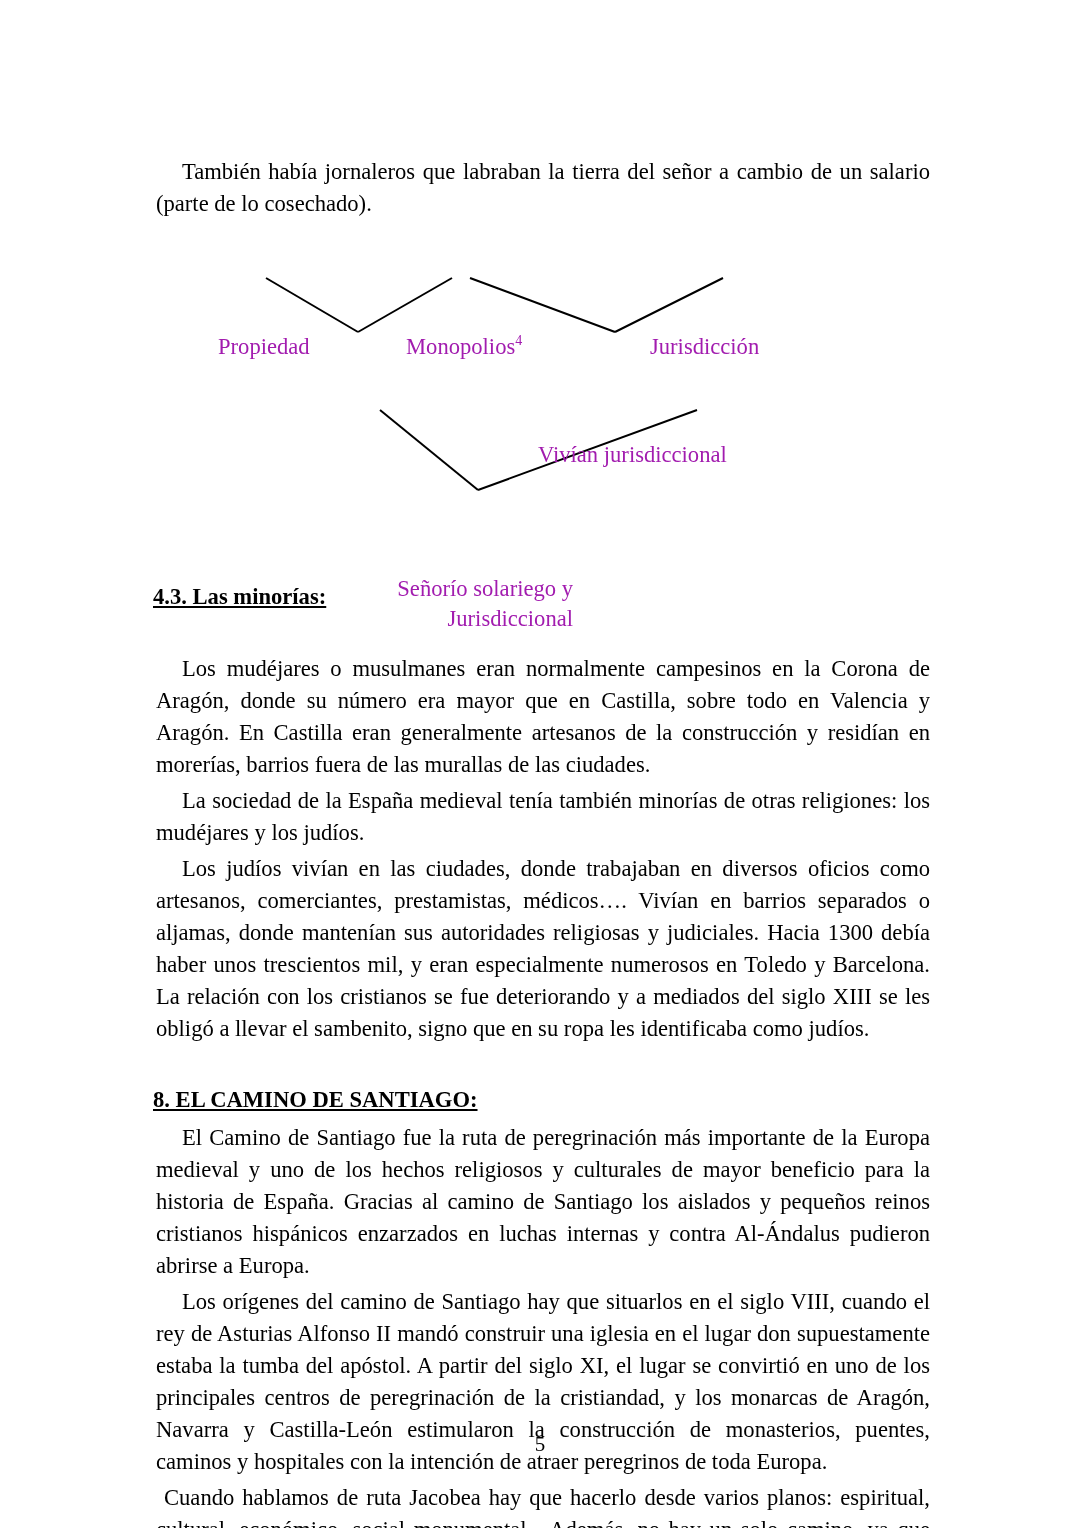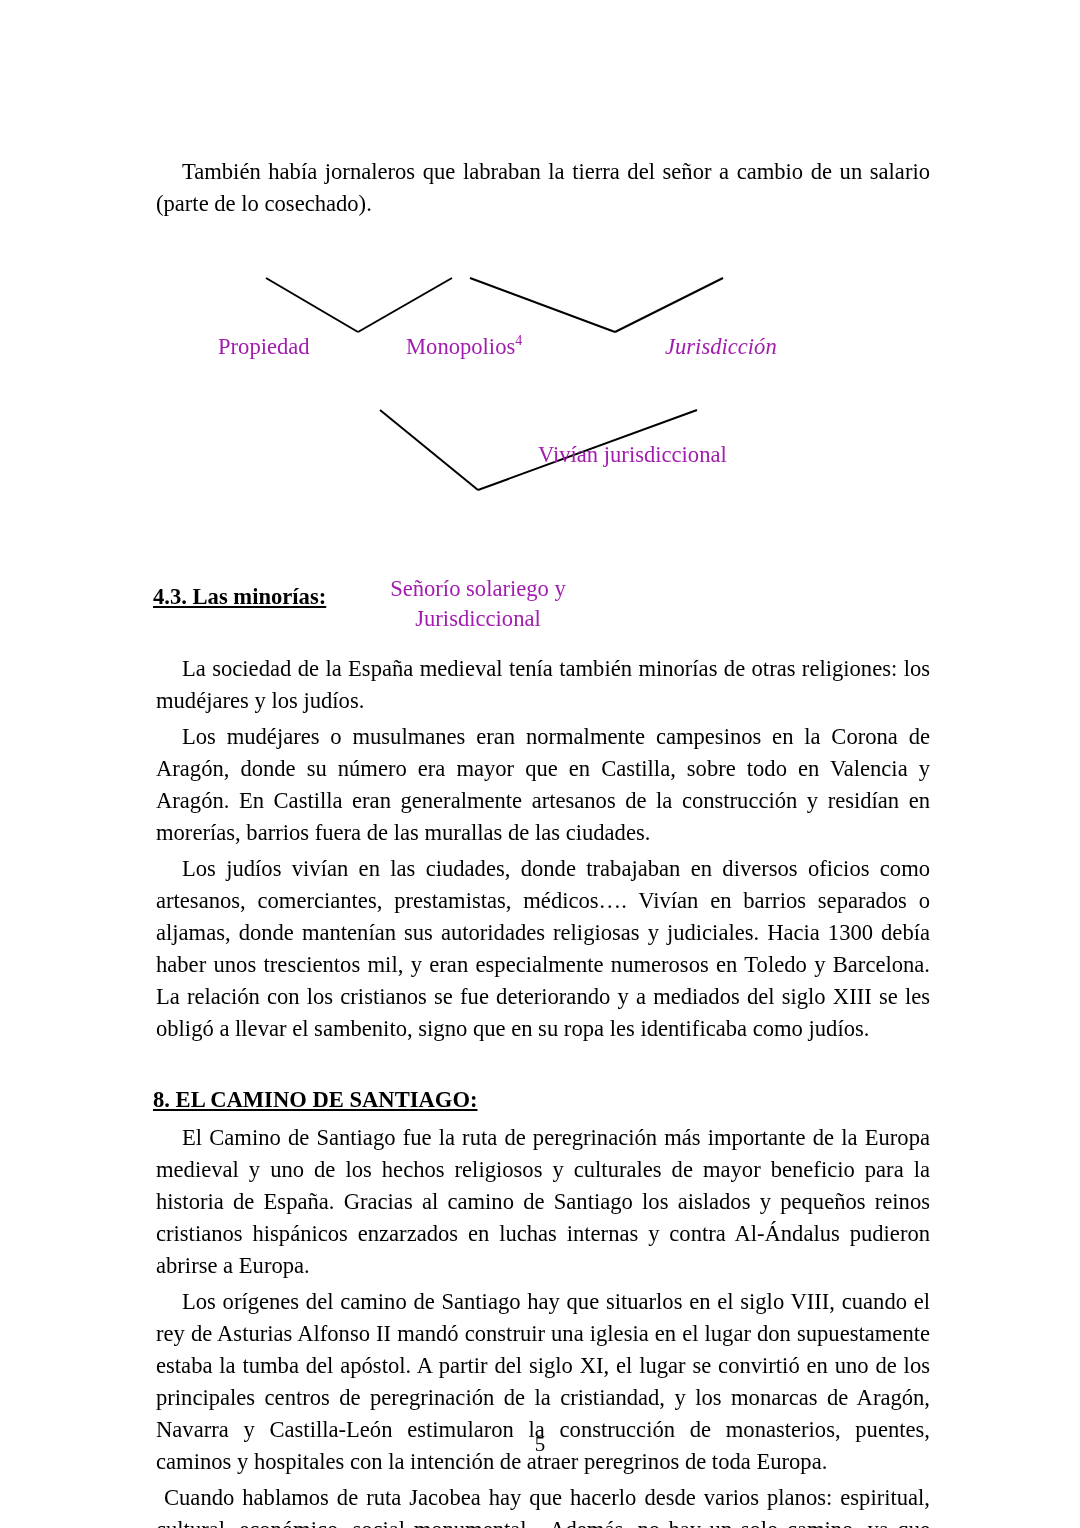--- a/index.html
+++ b/index.html
@@ -67,21 +67,21 @@
     height: 330px;
     overflow: visible;
   }
   .node {
     position: absolute;
     font-size: 22.6px;
     line-height: 30px;
     white-space: pre-line;
     color: #a21caf;
   }
-  .node.center { text-align: center; }
+  .node.center { text-align: right; }
   .spacer-md { height: 26px; }
   .spacer-lg { height: 34px; }
 
   .pagenum {
     position: absolute;
     left: 0;
     top: 1432px;
     width: 1080px;
     text-align: center;
     font-size: 21px;
@@ -113,37 +113,37 @@
 
         <line x1="228" y1="160" x2="326" y2="240" stroke="#000" stroke-width="2"></line>
 
         <line x1="545" y1="160" x2="326" y2="240" stroke="#000" stroke-width="2"></line>
       </svg>
 
       <div class="node" style="left:66px; top:82px;"><span>Propiedad</span></div>
 
       <div class="node" style="left:254px; top:82px;"><span>Monopolios</span><sup>4</sup></div>
 
-      <div class="node" style="left:513px; top:82px;font-style:italic;"><span>Jurisdicción</span></div>
+      <div class="node" style="left:498px; top:82px;"><span>Jurisdicción</span></div>
 
 
       <div class="node" style="left:386px; top:190px;">Vivían jurisdiccional</div>
 
       <div class="node center" style="left:231px; top:324px; width:190px;">Señorío solariego y
 Jurisdiccional</div>
     </div>
 
     <div class="heading-wrap">
       <h3 class="heading">4.3. Las minorías:</h3>
     </div>
 
     <div class="spacer-lg"></div>
 
+    <p class="para">Los mudéjares o musulmanes eran normalmente campesinos en la Corona de Aragón, donde su número era mayor que en Castilla, sobre todo en Valencia y Aragón. En Castilla eran generalmente artesanos de la construcción y residían en morerías, barrios fuera de las murallas de las ciudades.</p>
     <p class="para">La sociedad de la España medieval tenía también minorías de otras religiones: los mudéjares y los judíos.</p>
-    <p class="para">Los mudéjares o musulmanes eran normalmente campesinos en la Corona de Aragón, donde su número era mayor que en Castilla, sobre todo en Valencia y Aragón. En Castilla eran generalmente artesanos de la construcción y residían en morerías, barrios fuera de las murallas de las ciudades.</p>
     <p class="para">Los judíos vivían en las ciudades, donde trabajaban en diversos oficios como artesanos, comerciantes, prestamistas, médicos…. Vivían en barrios separados o aljamas, donde mantenían sus autoridades religiosas y judiciales. Hacia 1300 debía haber unos trescientos mil, y eran especialmente numerosos en Toledo y Barcelona. La relación con los cristianos se fue deteriorando y a mediados del siglo XIII se les obligó a llevar el sambenito, signo que en su ropa les identificaba como judíos.</p>
 
     <div class="spacer-lg"></div>
 
     <div class="heading-wrap">
       <h3 class="heading">8. EL CAMINO DE SANTIAGO:</h3>
     </div>
 
     <p class="para">El Camino de Santiago fue la ruta de peregrinación más importante de la Europa medieval y uno de los hechos religiosos y culturales de mayor beneficio para la historia de España. Gracias al camino de Santiago los aislados y pequeños reinos cristianos hispánicos enzarzados en luchas internas y contra Al-Ándalus pudieron abrirse a Europa.</p>
     <p class="para">Los orígenes del camino de Santiago hay que situarlos en el siglo VIII, cuando el rey de Asturias Alfonso II mandó construir una iglesia en el lugar don supuestamente estaba la tumba del  apóstol. A partir del siglo XI, el lugar se convirtió en uno de los principales centros de peregrinación de la cristiandad, y los monarcas de Aragón, Navarra y Castilla-León estimularon la construcción de monasterios, puentes, caminos y hospitales  con la intención de atraer peregrinos de toda Europa.</p>

